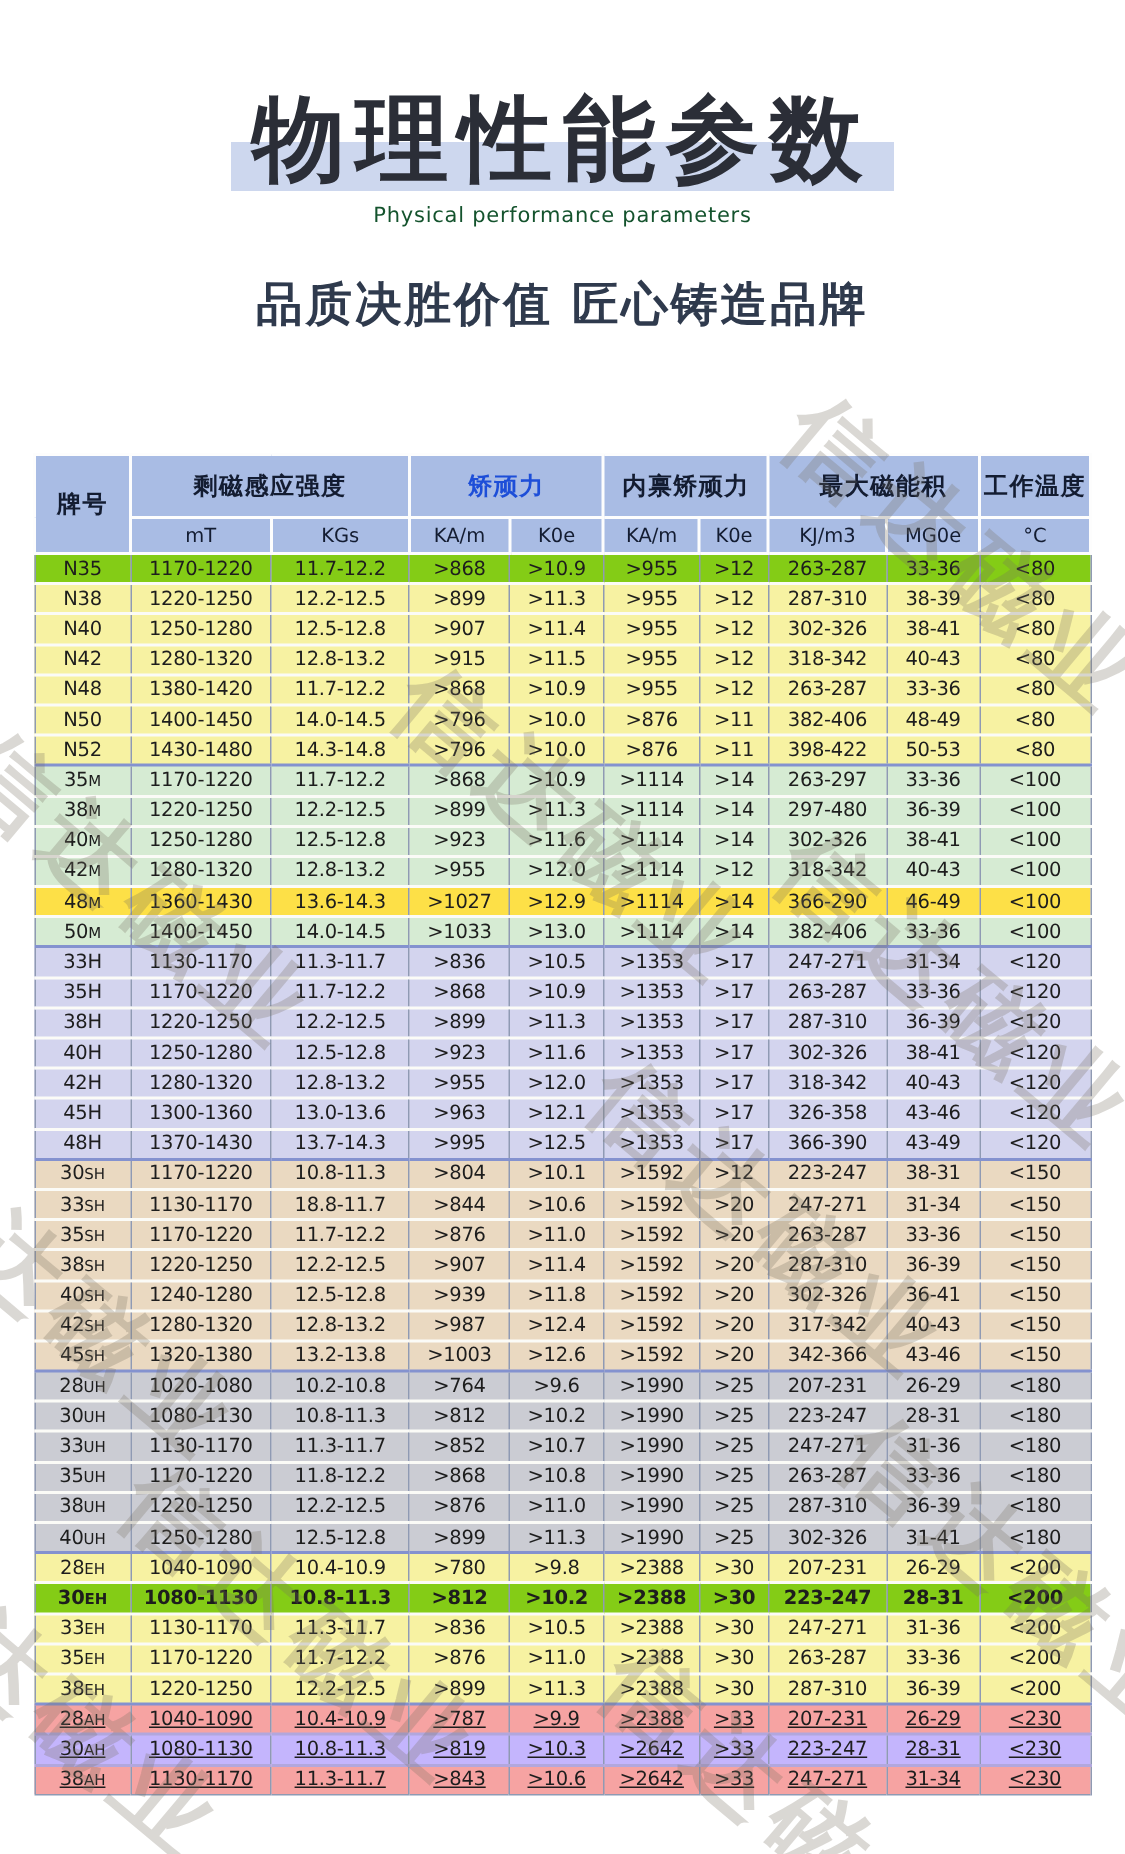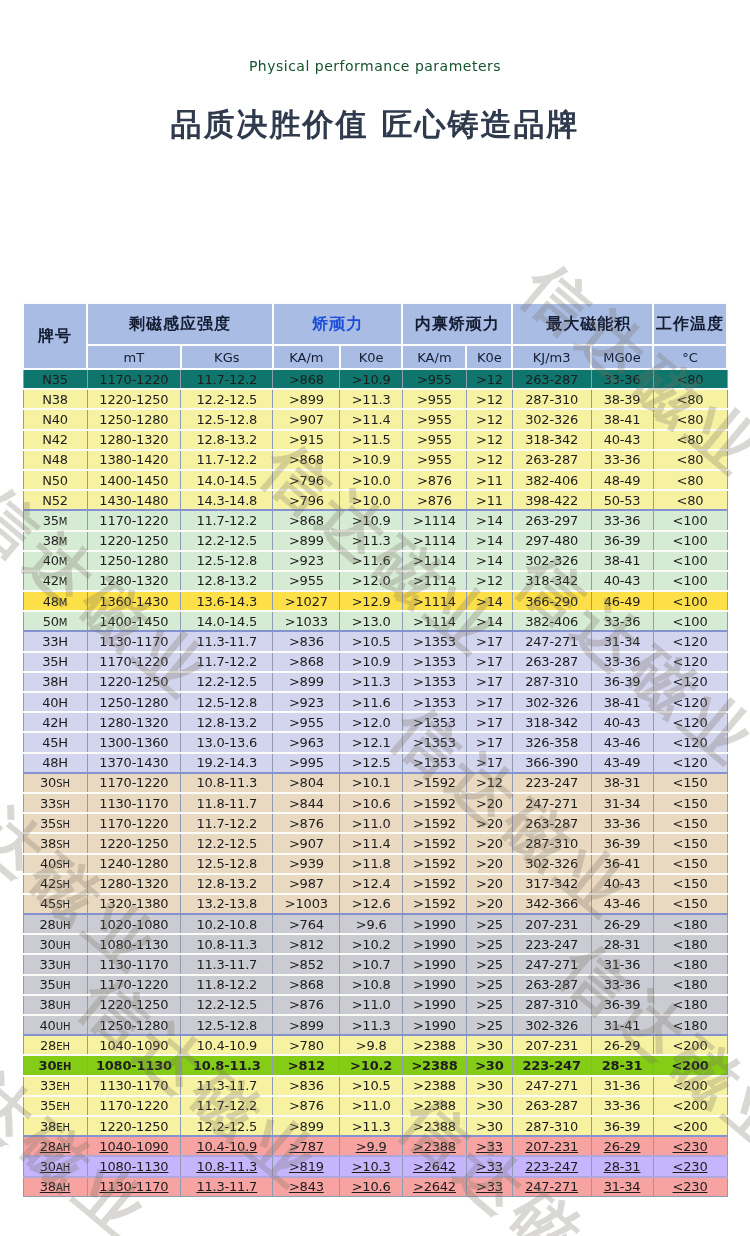--- a/index.html
+++ b/index.html
@@ -52,20 +52,21 @@
   .spec-table tbody tr.band-ah td  { border-top-color:#b2a7dd;text-decoration:underline; }
   .spec-table tbody tr.band-start td { border-top-color:#8492cf; }
   .sfx { font-size:10px; letter-spacing:0; }
 </style>
 </head>
 <body>
 
 <div class="page">
 
   <div class="hero">
+    <h1 class="title" style="background: linear-gradient(transparent 52%, rgb(205, 215, 238) 52%, rgb(205, 215, 238) 94%, transparent 94%);">物理性能参数</h1>
     <div class="subtitle">Physical performance parameters</div>
     <div class="tagline">品质决胜价值 匠心铸造品牌</div>
   </div>
 
   <table class="spec-table">
     <colgroup>
       <col style="width:9.1%">
         <col style="width:13.3%">
         <col style="width:13.1%">
       <col style="width:9.5%">
@@ -91,21 +92,21 @@
         <th style="background: rgb(169, 188, 228); color: rgb(19, 28, 49);">KA/m</th>
         <th style="background: rgb(169, 188, 228); color: rgb(19, 28, 49);">K0e</th>
         <th style="background: rgb(169, 188, 228); color: rgb(19, 28, 49);">KA/m</th>
         <th style="background: rgb(169, 188, 228); color: rgb(19, 28, 49);">K0e</th>
         <th style="background: rgb(169, 188, 228); color: rgb(19, 28, 49);">KJ/m3</th>
         <th style="background: rgb(169, 188, 228); color: rgb(19, 28, 49);">MG0e</th>
         <th style="background: rgb(169, 188, 228); color: rgb(19, 28, 49);">°C</th>
       </tr>
     </thead>
     <tbody>
-        <tr class="band-n" style="background: #0f766e;">
+        <tr class="band-n" style="background: #84cc16;">
           <td><span>N35</span></td>
           <td>1170-1220</td>
           <td>11.7-12.2</td>
           <td>&gt;868</td>
           <td>&gt;10.9</td>
           <td>&gt;955</td>
           <td>&gt;12</td>
           <td>263-287</td>
           <td>33-36</td>
           <td>&lt;80</td>
@@ -322,21 +323,21 @@
           <td>&gt;12.1</td>
           <td>&gt;1353</td>
           <td>&gt;17</td>
           <td>326-358</td>
           <td>43-46</td>
           <td>&lt;120</td>
         </tr>
         <tr class="band-h" style="background: rgb(211, 212, 238);">
           <td><span>48H</span></td>
           <td>1370-1430</td>
-          <td>19.2-14.3</td>
+          <td>13.7-14.3</td>
           <td>&gt;995</td>
           <td>&gt;12.5</td>
           <td>&gt;1353</td>
           <td>&gt;17</td>
           <td>366-390</td>
           <td>43-49</td>
           <td>&lt;120</td>
         </tr>
         <tr class="band-sh band-start" style="background: rgb(234, 217, 193);">
           <td><span>30</span><span class="sfx">SH</span></td>
@@ -346,21 +347,21 @@
           <td>&gt;10.1</td>
           <td>&gt;1592</td>
           <td>&gt;12</td>
           <td>223-247</td>
           <td>38-31</td>
           <td>&lt;150</td>
         </tr>
         <tr class="band-sh" style="background: rgb(234, 217, 193);">
           <td><span>33</span><span class="sfx">SH</span></td>
           <td>1130-1170</td>
-          <td>11.8-11.7</td>
+          <td>18.8-11.7</td>
           <td>&gt;844</td>
           <td>&gt;10.6</td>
           <td>&gt;1592</td>
           <td>&gt;20</td>
           <td>247-271</td>
           <td>31-34</td>
           <td>&lt;150</td>
         </tr>
         <tr class="band-sh" style="background: rgb(234, 217, 193); padding-left: 24px;">
           <td><span>35</span><span class="sfx">SH</span></td>

